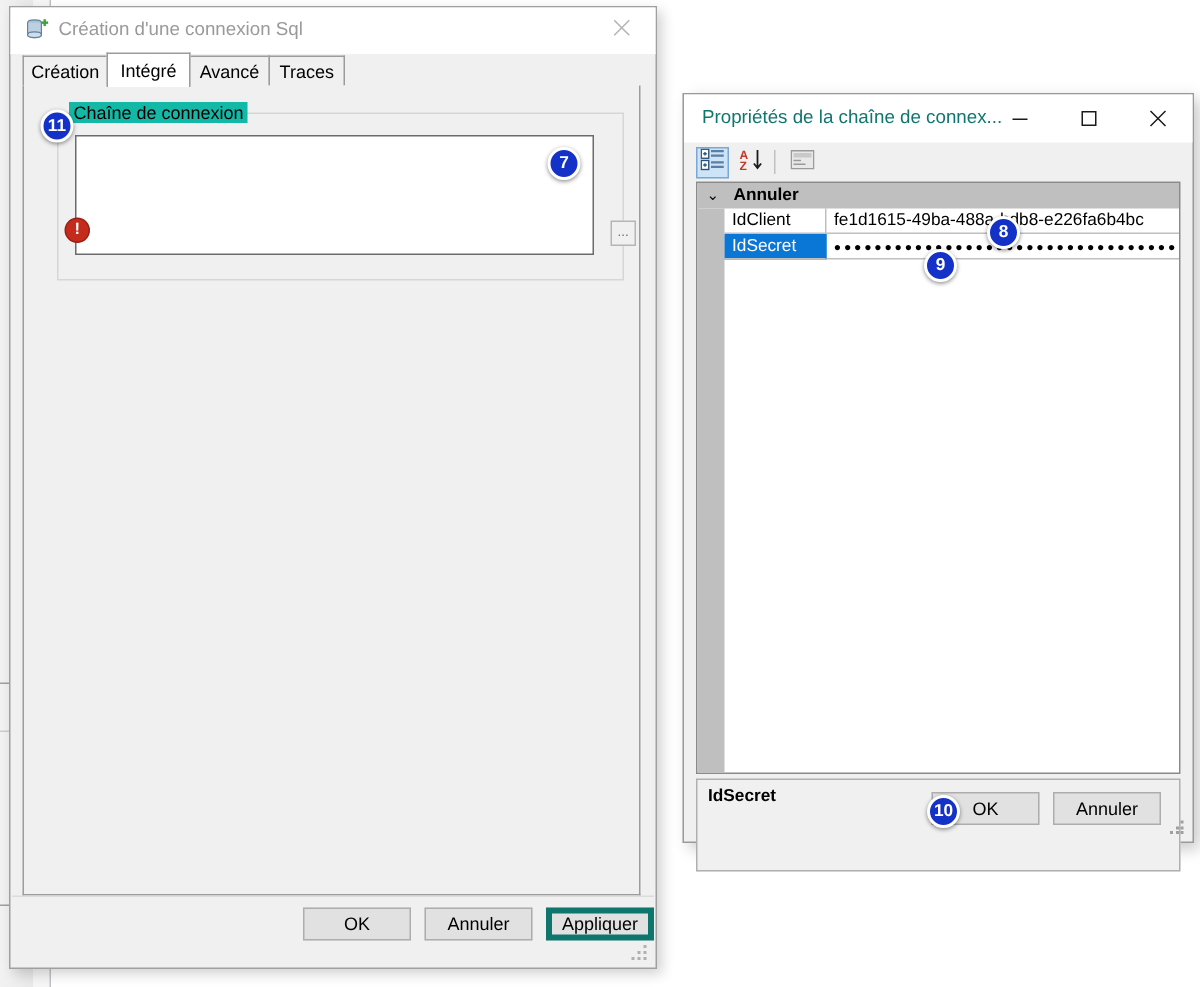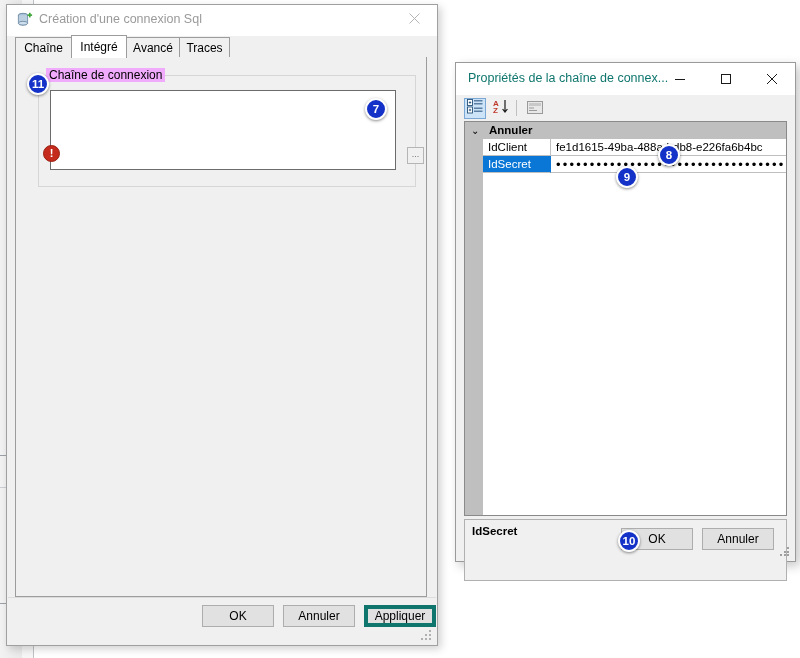--- a/index.html
+++ b/index.html
@@ -62,21 +62,21 @@
   .tabpanel {
     position:absolute; left:8px; top:52px; width:412px; height:540px;
     background:#f0f0f0; border:1px solid #9c9c9c; border-top:none; box-sizing:border-box;
   }
 
   
   .groupbox { position:absolute; left:22px; top:18px; width:378px; height:112px;
     border:1px solid #d6d6d6; box-sizing:border-box; }
   .groupbox-label {
     position:absolute; left:30px; top:11px;
-    background:#f0abfc; padding:0 3px; font-size:12px; color:#000;
+    background:#14b8a6; padding:0 3px; font-size:12px; color:#000;
   }
   .connstr-box {
     position:absolute; left:34px; top:33px; width:346px; height:80px;
     background:#ffffff; border:1px solid #6b6b6b; box-sizing:border-box;
   }
   .err-icon {
     position:absolute; left:27px; top:88px; width:15px; height:15px;
     border-radius:50%; background:#c42b1c; border:1px solid #9a1f13;
     display:flex; align-items:center; justify-content:center;
     color:#fff; font-size:11px; font-weight:bold; line-height:1;
@@ -199,21 +199,21 @@
         <span class="glyph-x">
           <svg width="11" height="11" viewBox="0 0 11 11">
             <path d="M0.5 0.5 L10.5 10.5 M10.5 0.5 L0.5 10.5" stroke="#b3b3b3" stroke-width="1"></path>
           </svg>
         </span>
       </div>
     </div>
 
     <div class="tabstrip">
       <div class="tab" style="left:0px;width:57px;">
-        <span>Chaîne</span>
+        <span>Création</span>
       </div>
       <div class="tab active" style="left:56px;width:56px;">
         <span>Intégré</span>
       </div>
       <div class="tab" style="left:111px;width:54px;">
         <span>Avancé</span>
       </div>
       <div class="tab" style="left:164px;width:51px;">
         <span>Traces</span>
       </div>

